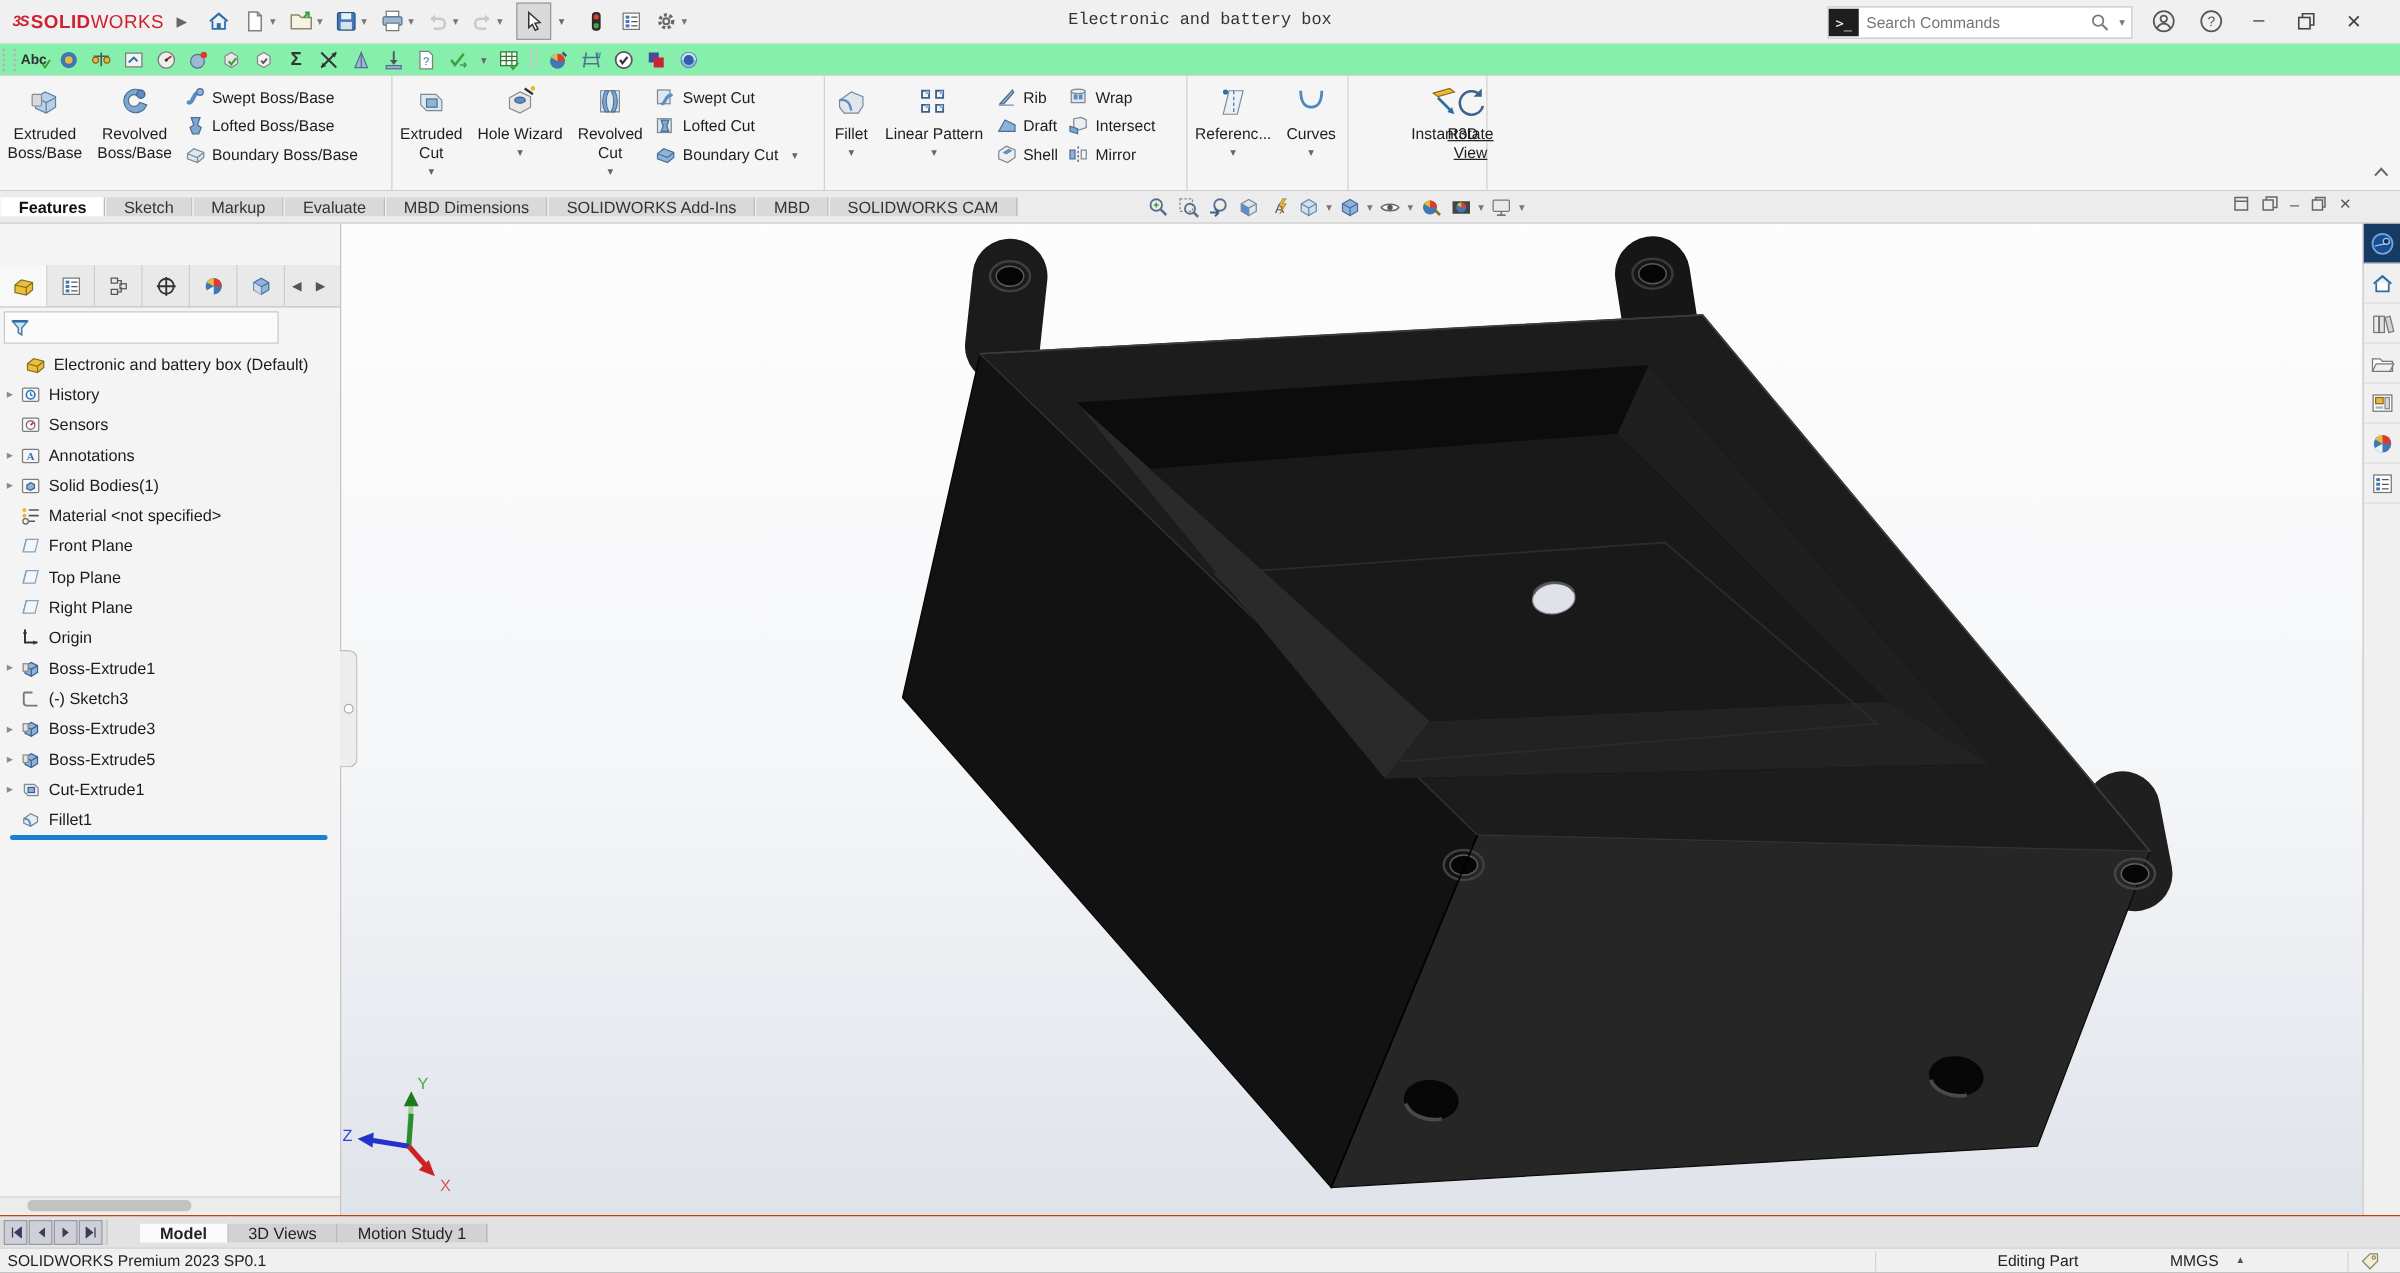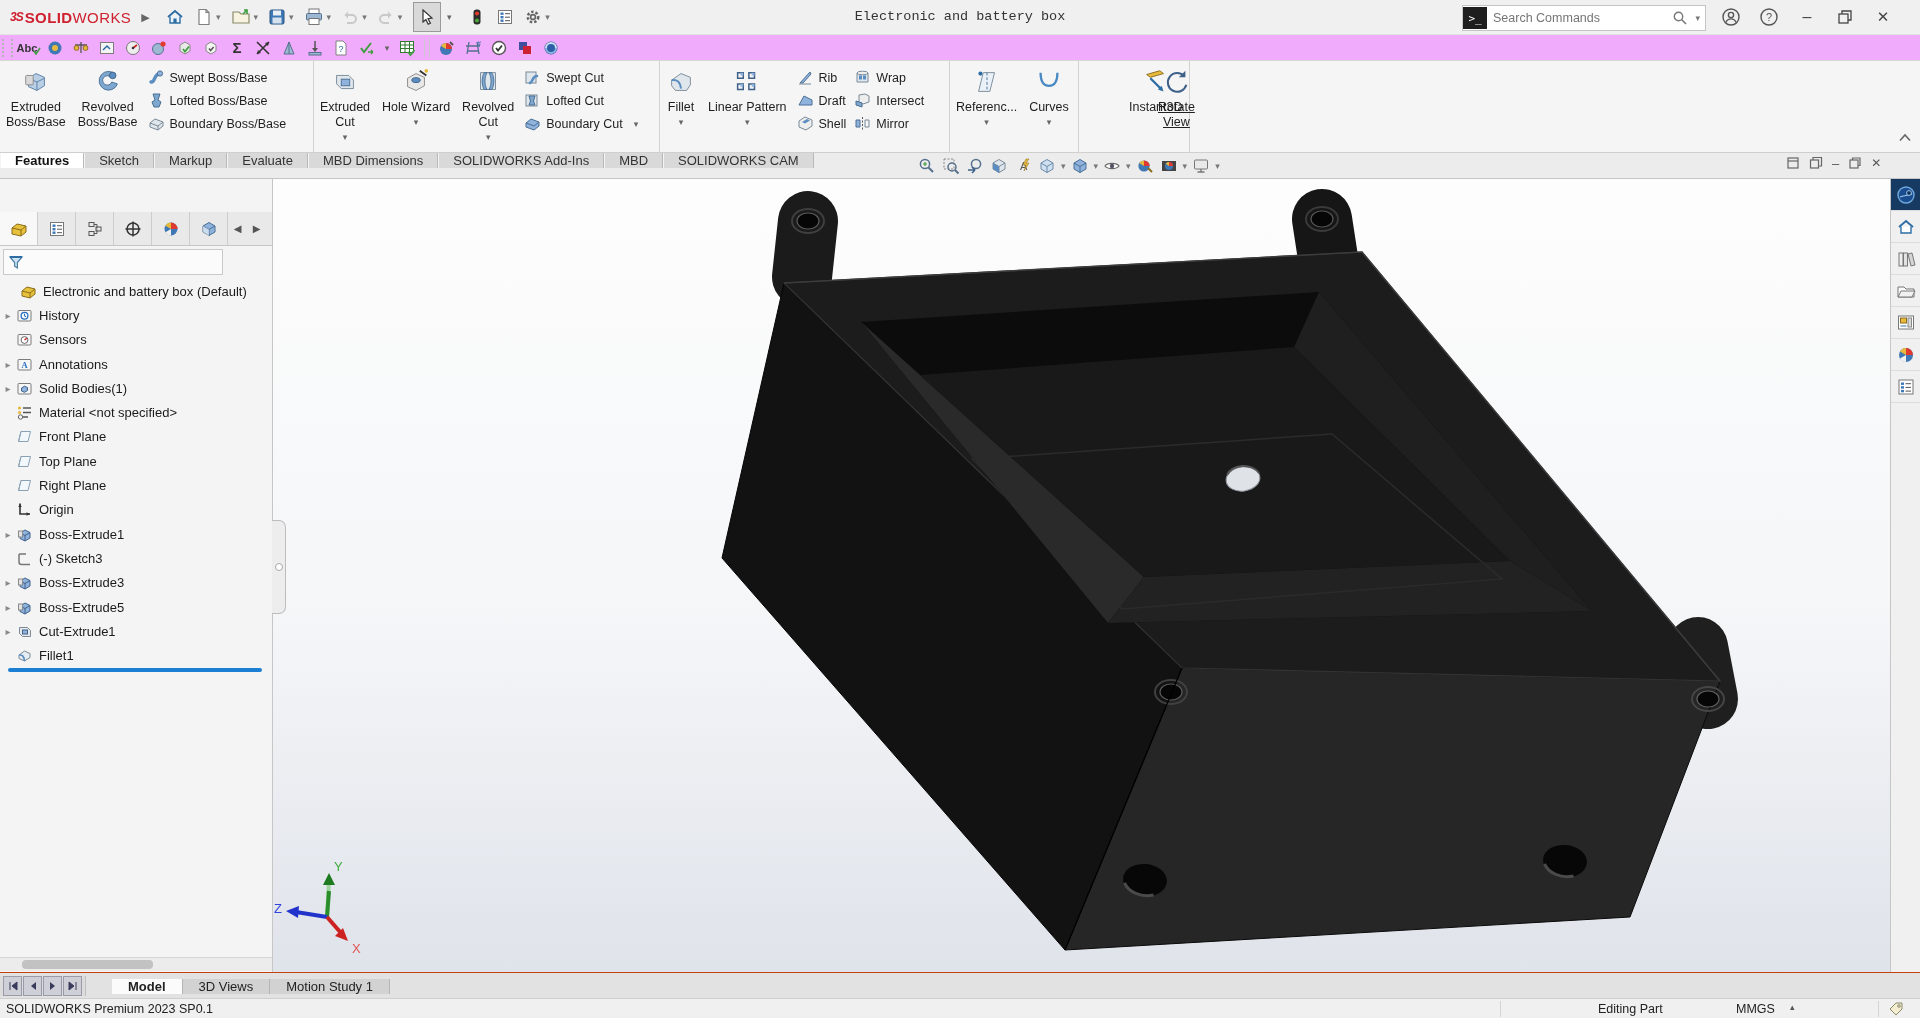--- a/index.html
+++ b/index.html
@@ -25,39 +25,39 @@
   .tbtn.pressed{background:#d9d9d9;border:1px solid #9a9a9a;}
   .tbtn.disabled svg{opacity:.45;filter:grayscale(1);}
   .doc-title{top:9px;left:0;width:1920px;text-align:center;font-size:13.5px;color:#333;pointer-events:none;font-family:Liberation Mono, monospace;}
   .searchbox{left:1462px;top:5px;width:242px;height:24px;background:#fff;border:1px solid #c5c5c5;display:flex;align-items:center;}
   .search-dark{width:24px;height:22px;background:#1e1e1e;color:#fff;display:flex;align-items:center;justify-content:center;font-size:11px;font-family:"DejaVu Sans Mono",monospace;}
   .search-ph{flex:1;border:0;outline:0;background:transparent;padding:0 6px;font-size:12.5px;color:#8a8a8a;font-family:"Liberation Sans",sans-serif;}
   .win-ctl{display:flex;align-items:center;gap:0;position:absolute;top:0;}
   .wbtn{width:38px;height:33px;display:flex;align-items:center;justify-content:center;color:#444;}
 
   
-  .toolbar2{left:0;top:35px;width:1920px;height:25px;background:#f0abfc;border-bottom:1px solid #d7d7d7;display:flex;align-items:center;}
+  .toolbar2{left:0;top:35px;width:1920px;height:25px;background:#86efac;border-bottom:1px solid #d7d7d7;display:flex;align-items:center;}
   .grip{width:7px;height:18px;margin:0 3px 0 2px;border-left:2px dotted #b5b5b5;border-right:2px dotted #b5b5b5;}
   .t2{width:26px;height:22px;display:flex;align-items:center;justify-content:center;}
   .t2 .gl{font-size:11px;font-weight:bold;color:#333;}
   .vsep{width:1px;height:18px;background:#c9c9c9;margin:0 4px;}
 
   
   .ribbon{left:0;top:61px;width:1920px;height:91px;background:#f5f5f5;border-bottom:1px solid #cfcfcf;}
   .rgroup{position:absolute;top:0;height:91px;border-right:1px solid #d2d2d2;display:flex;align-items:flex-start;padding-top:4px;}
   .bigbtn{display:flex;flex-direction:column;align-items:center;padding:2px 5px;margin:0 1px;}
   .bigbtn .lbl{margin-top:3px;font-size:12.5px;line-height:15px;text-align:center;white-space:pre-line;color:#1e1e1e;}
   .bigbtn .dd{font-size:9px;color:#666;margin-top:2px;height:10px;}
   .smallcol{display:flex;flex-direction:column;justify-content:flex-start;gap:2px;padding:2px 4px;}
   .smallitem{display:flex;align-items:center;gap:5px;height:21px;font-size:12.5px;color:#1e1e1e;white-space:nowrap;}
   .smallitem .dd{font-size:9px;color:#666;margin-left:6px;}
   .ribbon-collapse{position:absolute;right:8px;top:72px;color:#666;}
 
   
-  .tabrow{left:0;top:153px;width:1920px;height:25px;background:#ececec;border-bottom:1px solid #c4c4c4;display:flex;align-items:flex-start;}
+  .tabrow{left:0;top:153px;width:1920px;height:25px;background:#ececec;border-bottom:1px solid #c4c4c4;display:flex;align-items:center;}
   .ctab{padding:0 14px;display:flex;align-items:center;background:#d9d9d9;border-right:1px solid #b9b9b9;border-left:1px solid #f4f4f4;color:#333;font-size:13px;}
   .ctab.active{background:#ffffff;font-weight:bold;color:#111;}
   .headsup{position:absolute;left:916px;top:154px;height:24px;display:flex;align-items:center;gap:2px;}
   .hu{width:22px;height:22px;display:flex;align-items:center;justify-content:center;}
   .hudd{font-size:9px;color:#777;margin:0 1px;}
   .docwin{position:absolute;left:1786px;top:156px;display:flex;gap:9px;color:#555;}
   .viewport{left:272px;top:179px;width:1618px;height:793px;
             background:linear-gradient(180deg,#fdfdfd 0%,#f5f6f8 55%,#dfe3ea 100%);}
   
   .fmpanel{left:0;top:179px;width:272px;height:793px;background:#f4f4f4;border-right:1px solid #c6c6c6;}

